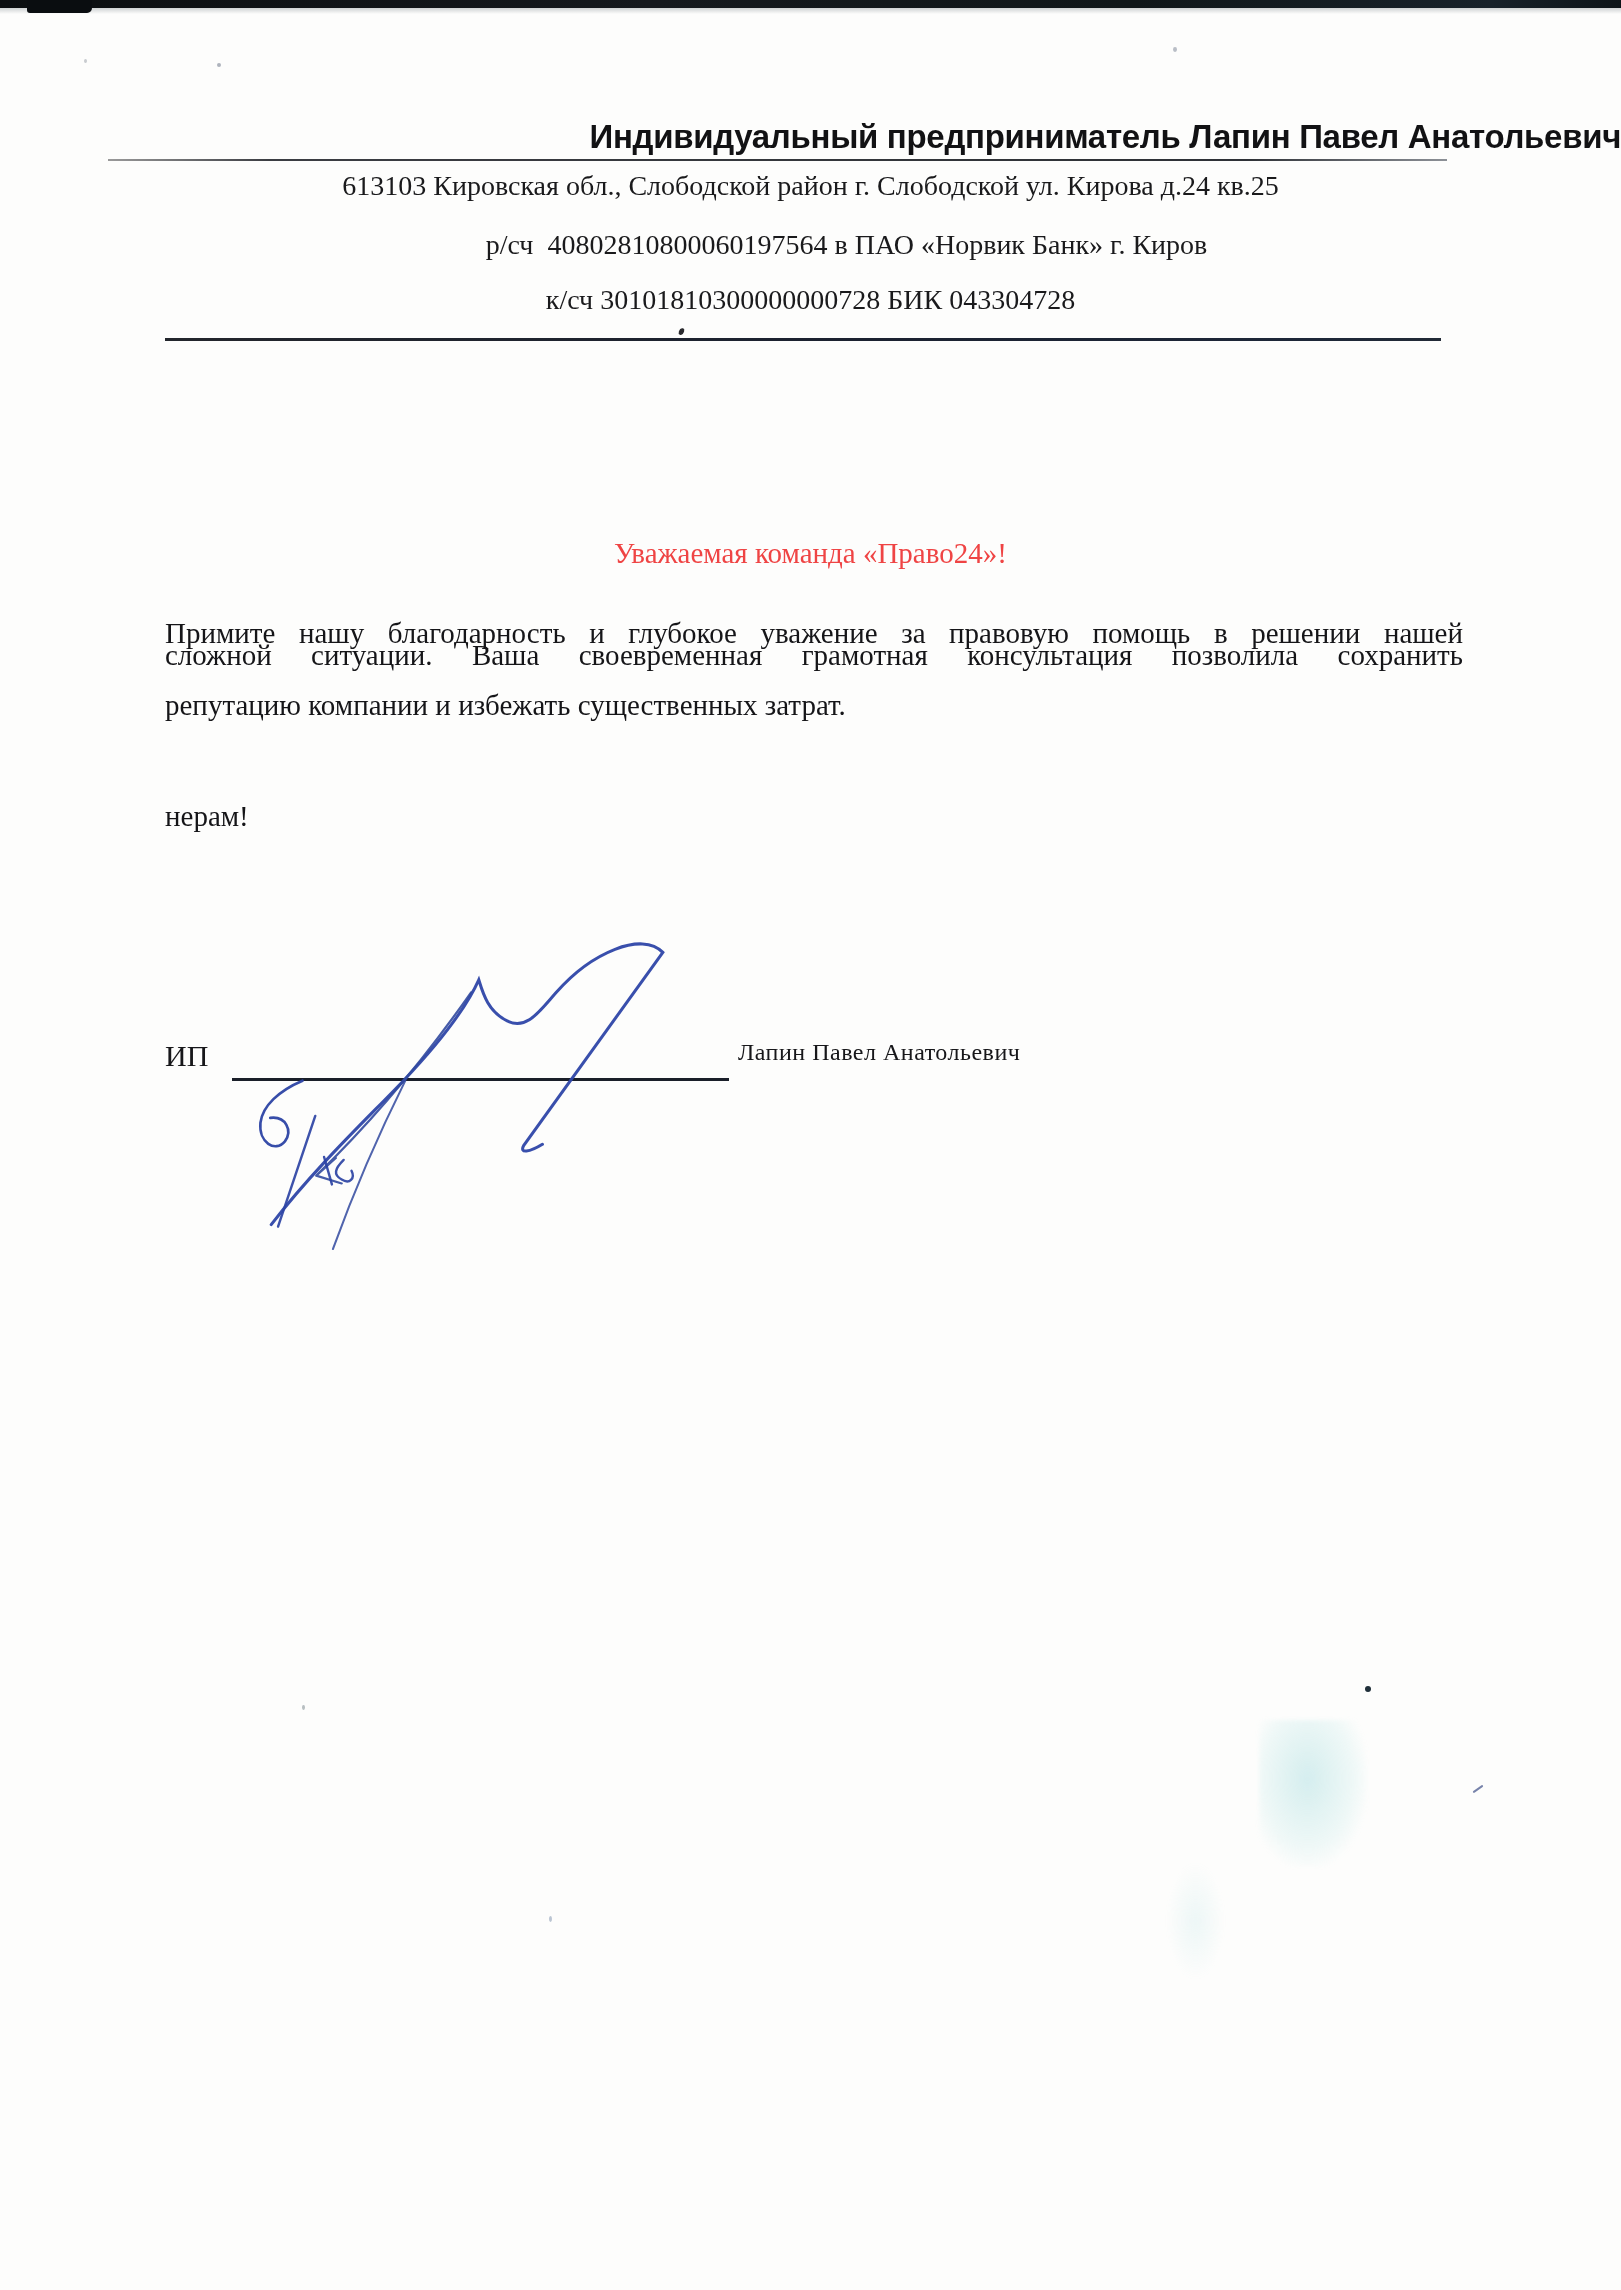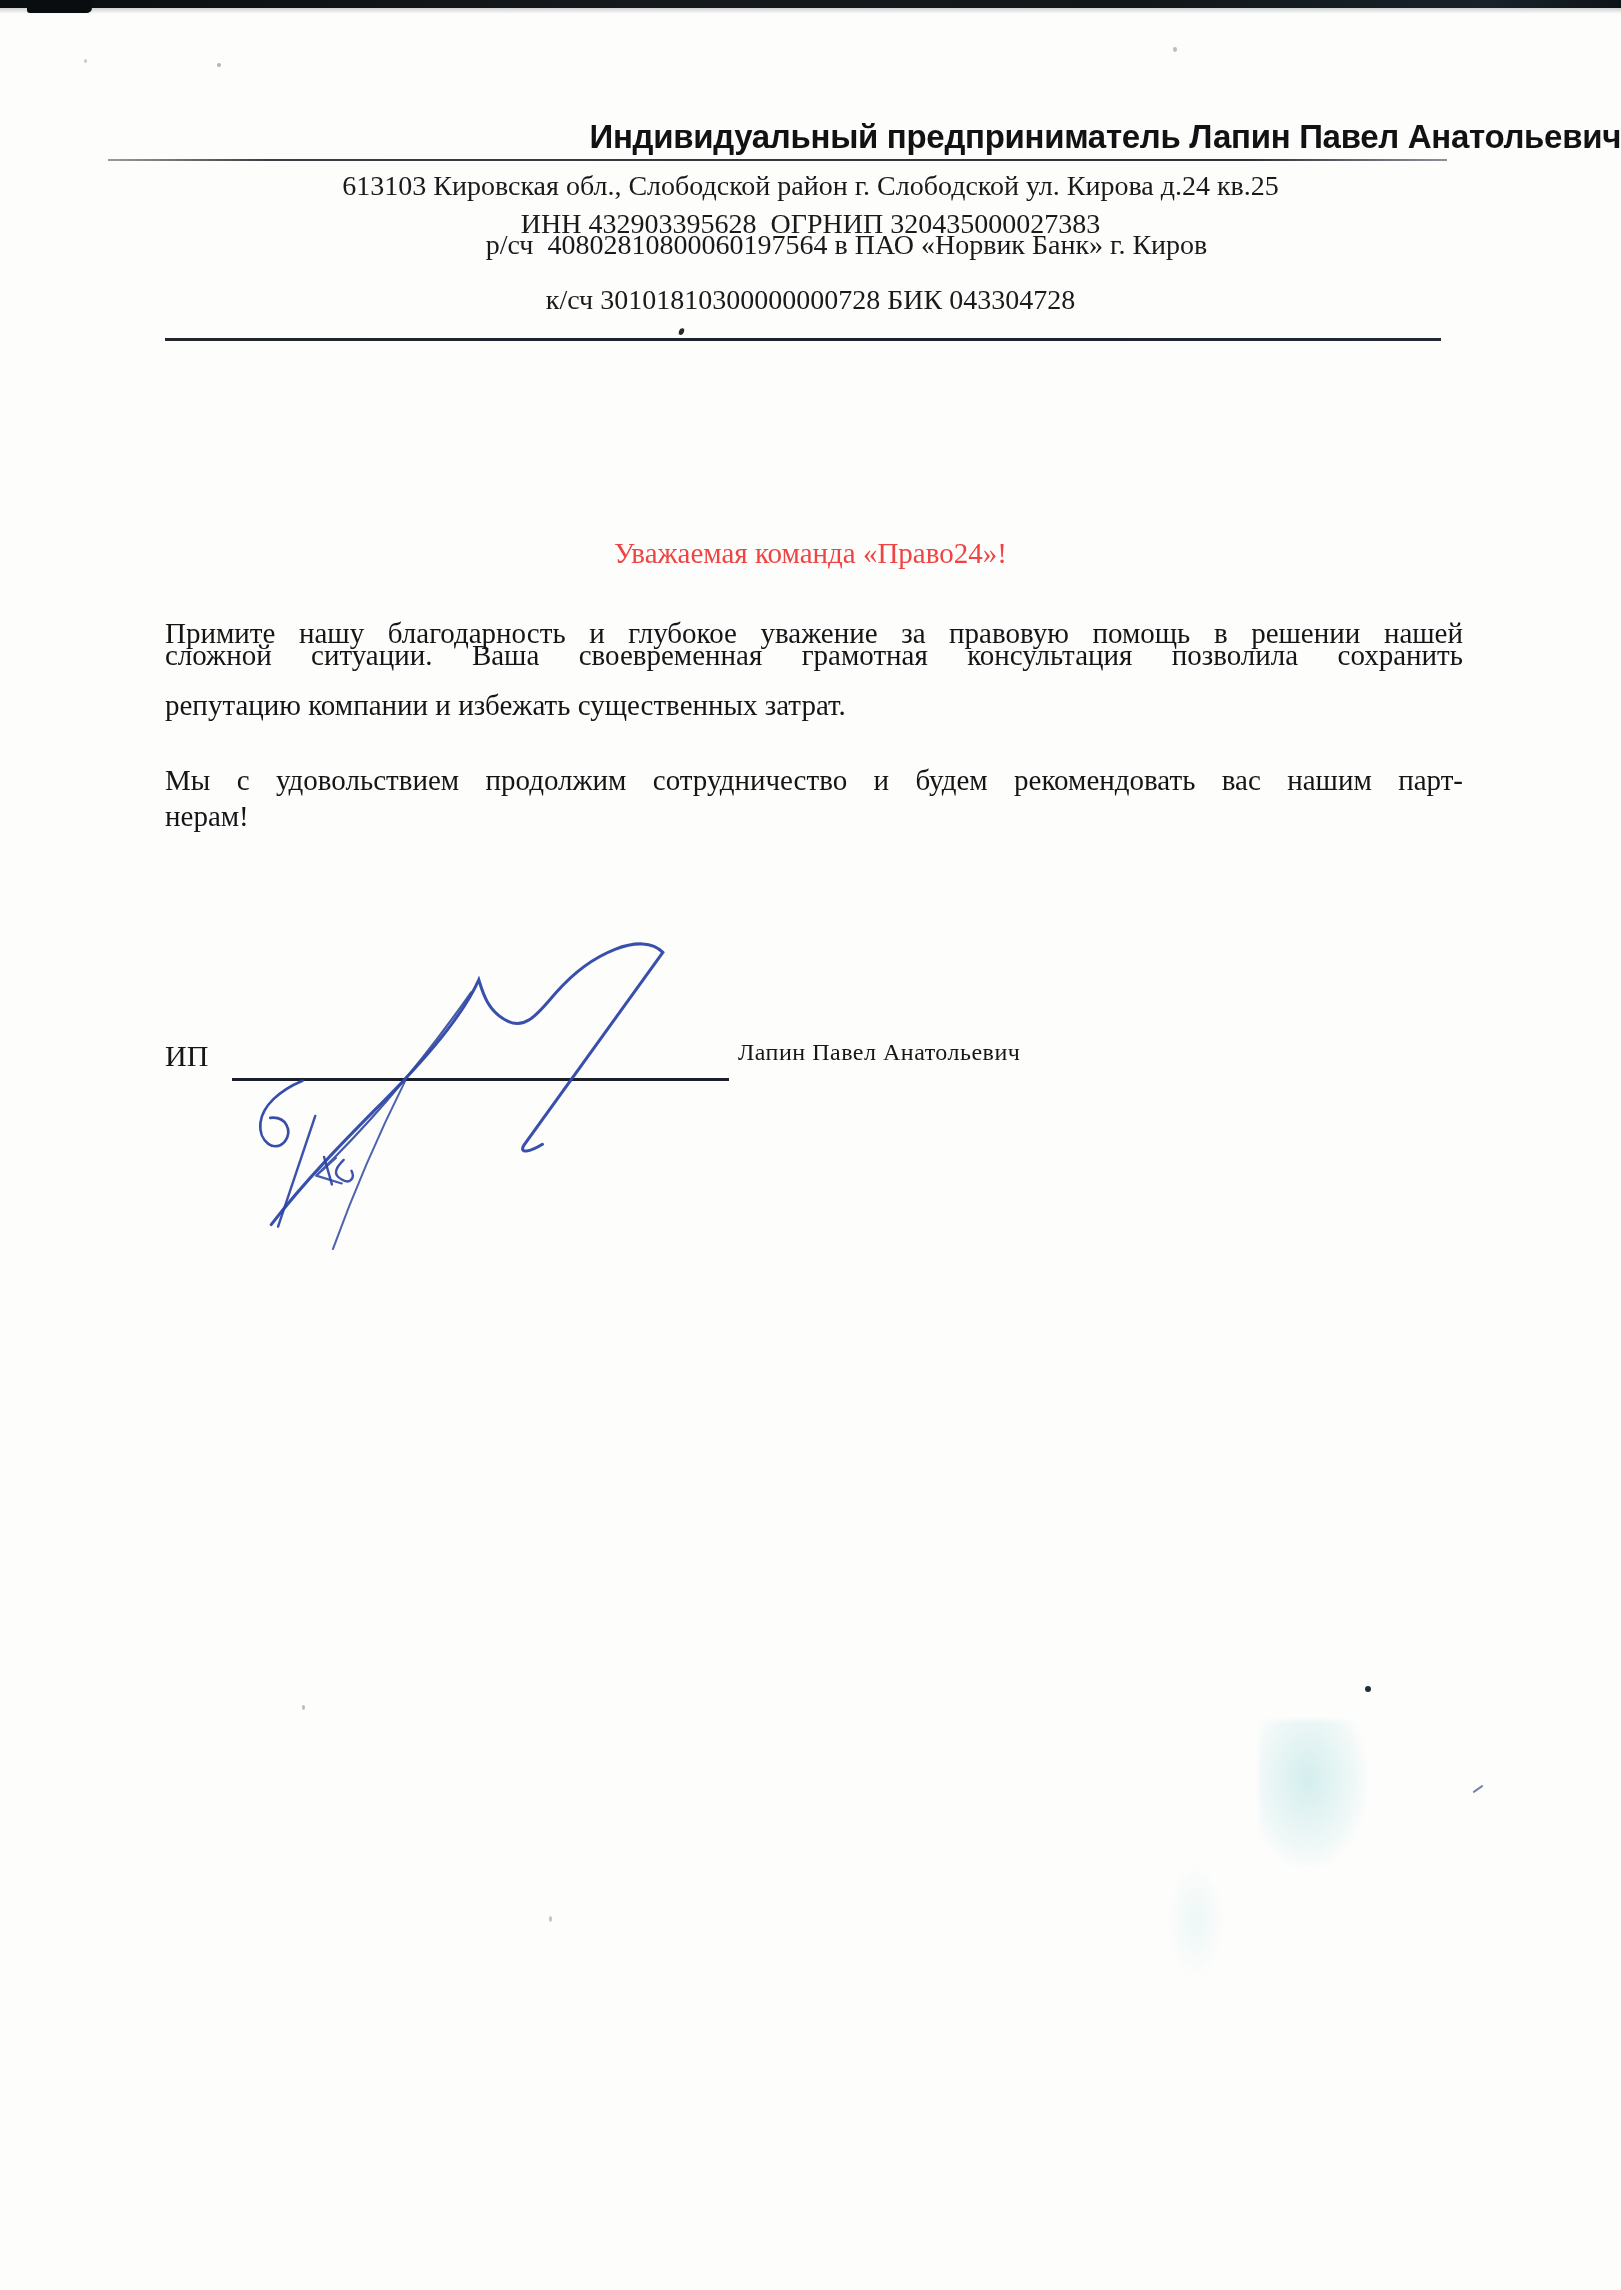--- a/index.html
+++ b/index.html
@@ -102,32 +102,30 @@
 
 <div class="page">
 
   <div class="top-strip"></div>
   <div class="top-strip-shadow"></div>
   <div class="top-blob"></div>
 
   <div class="title">Индивидуальный предприниматель Лапин Павел Анатольевич</div>
   <div class="rule-thin"></div>
   <div class="hdr-line hdr-1">613103 Кировская обл., Слободской район г. Слободской ул. Кирова д.24 кв.25</div>
-  <div class="hdr-line hdr-2">ИНН 432903395628  ОГРНИП 320435000027383</div>
   <div class="hdr-line hdr-3">р/сч  40802810800060197564 в ПАО «Норвик Банк» г. Киров</div>
   <div class="hdr-line hdr-4">к/сч 30101810300000000728 БИК 043304728</div>
   <div class="rule-thick"></div>
 
   <div class="salutation">Уважаемая команда «Право24»!</div>
 
   <div class="body-line just p1-l1">Примите нашу благодарность и глубокое уважение за правовую помощь в решении нашей</div>
   <div class="body-line just p1-l2">сложной ситуации. Ваша своевременная грамотная консультация позволила сохранить</div>
   <div class="body-line p1-l3">репутацию компании и избежать существенных затрат.</div>
 
-  <div class="body-line just p2-l1">Мы с удовольствием продолжим сотрудничество и будем рекомендовать вас нашим парт-</div>
   <div class="body-line p2-l2">нерам!</div>
 
   <div class="sig-prefix">ИП</div>
   <div class="sig-underline"></div>
   <div class="sig-name">Лапин Павел Анатольевич</div>
 
   <svg class="sig-svg" width="534" height="328" viewBox="0 0 545 335" fill="none" xmlns="http://www.w3.org/2000/svg">
 
     <path d="M 47,307 C 95,245 150,194 183,159 C 216,124 246,86 259,57
              C 263,70 268,89 288,99 C 308,109 321,89 338,70

